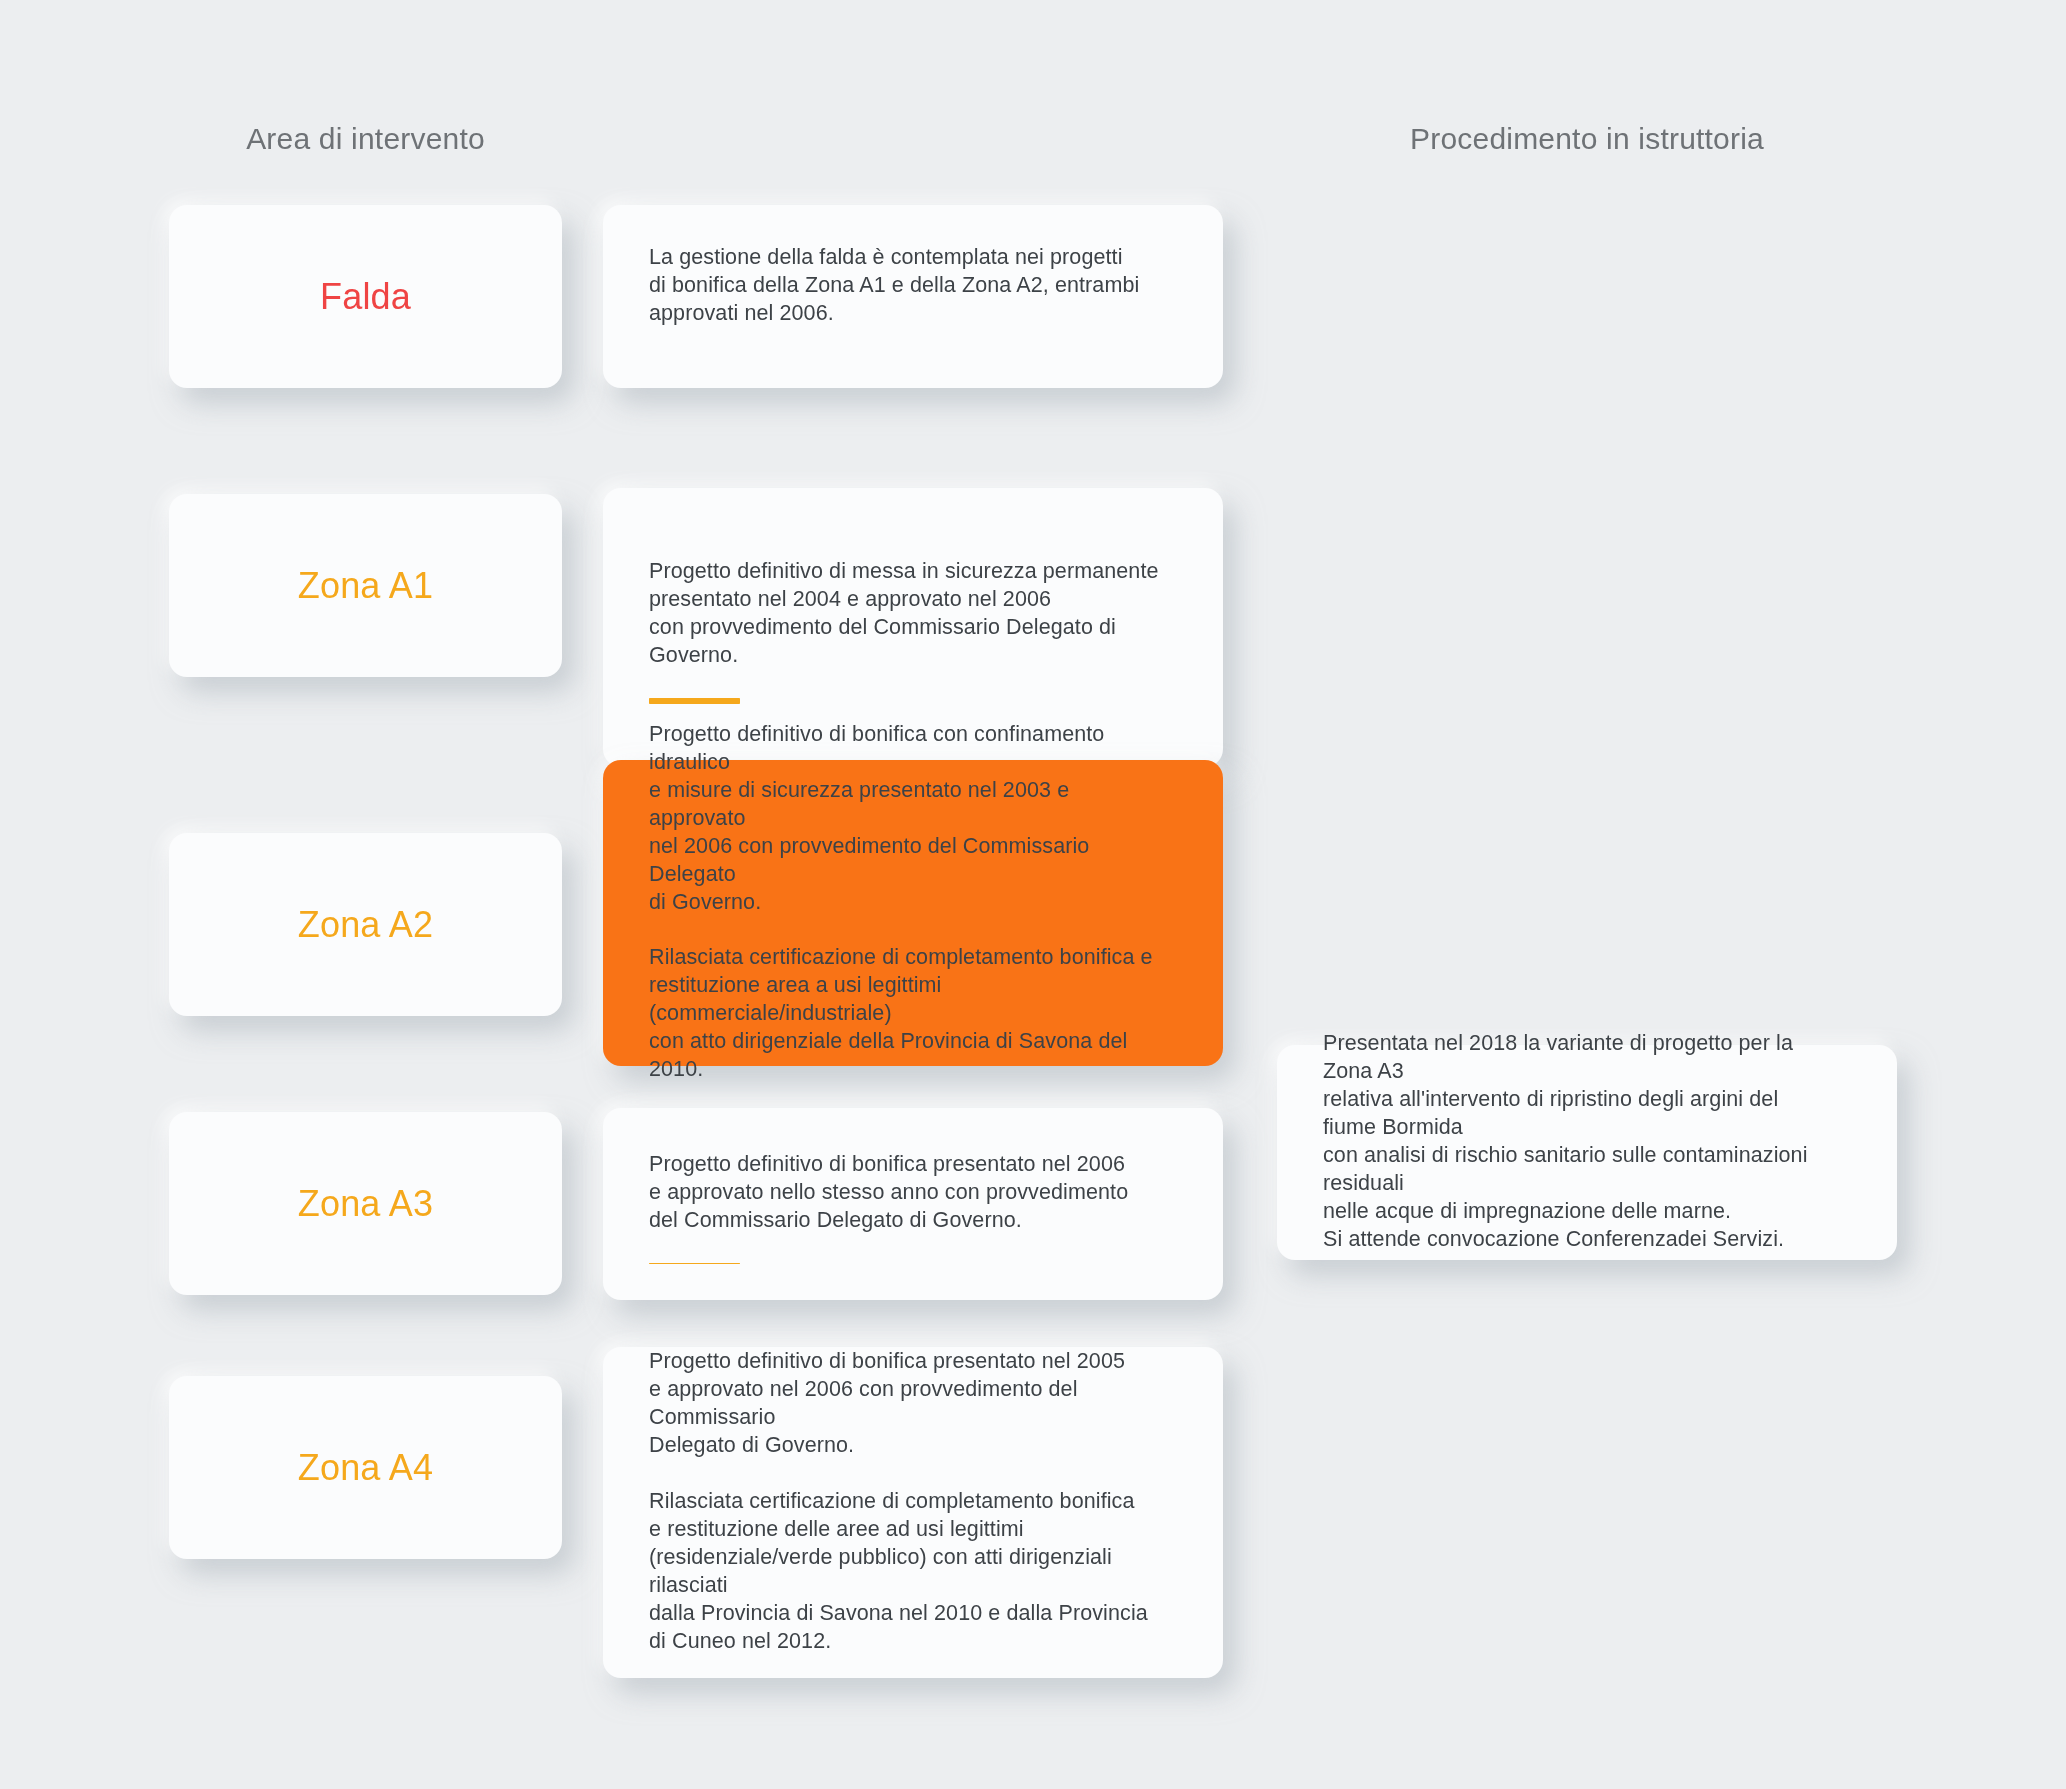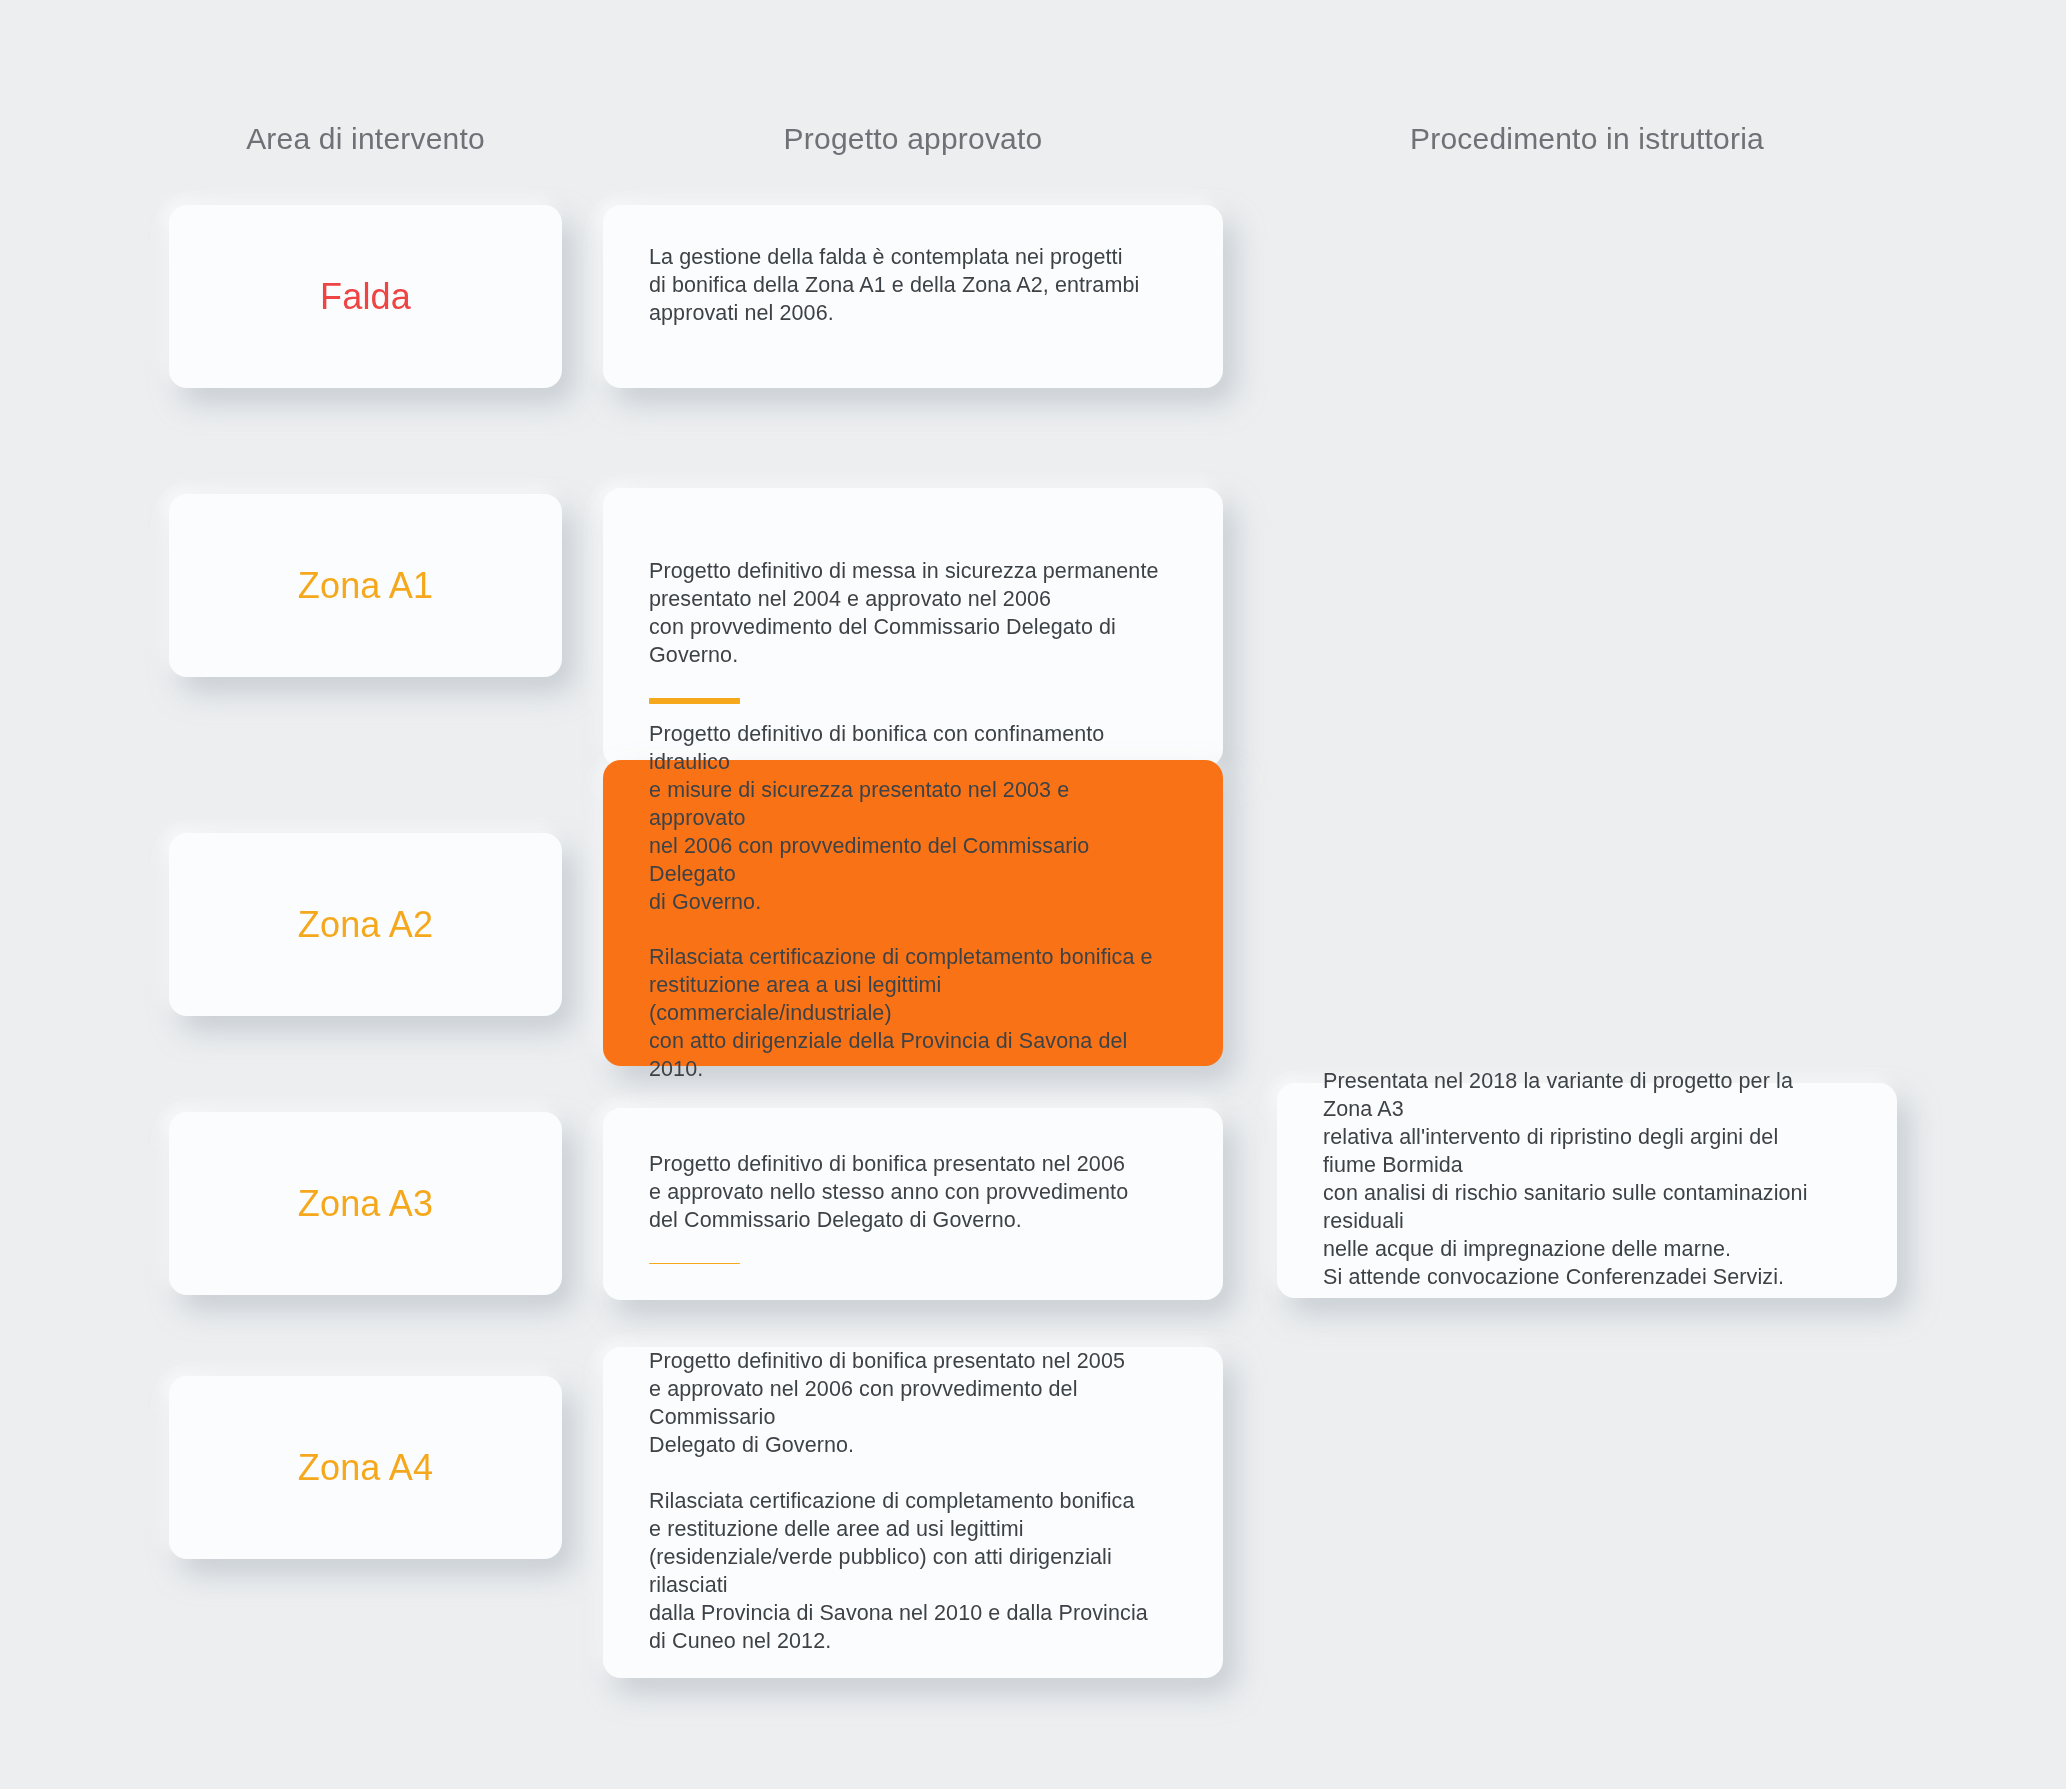--- a/index.html
+++ b/index.html
@@ -93,33 +93,32 @@
   .area-2 { top: 494px;  height: 183px; }
   .text-2 { top: 440px;  height: 279px; margin-top: 48px; }
 
   
   .area-3 { top: 833px; height: 183px; }
   .text-3 { top: 760px;  height: 306px; }
 
   
   .area-4 { top: 1112px; height: 183px; }
   .text-4 { top: 1108px; height: 192px; }
-  .text-4b { top: 1083px; height: 215px; }
+  .text-4b { top: 1045px; height: 215px; }
 
   
   .area-5 { top: 1376px; height: 183px; }
   .text-5 { top: 1347px; height: 331px; }
 </style>
 </head>
 <body style="background: rgb(236, 238, 240);">
 
 <div class="board">
 
   <div class="col-header c1" style="color: rgb(110, 114, 118);">Area di intervento</div>
-  <div class="col-header c2" style="color: rgb(110, 114, 118);">Progetto approvato</div>
   <div class="col-header c3" style="color: rgb(110, 114, 118);">Procedimento in istruttoria</div>
 
   <div class="card area area-1" style="background: rgb(251, 252, 253);">
     <span class="area-label" style="color: #ef4444;">Falda</span>
   </div>
   <div class="card text c2 text-1" style="background: rgb(251, 252, 253);">
     <div class="para" style="color: rgb(61, 66, 71);">La gestione della falda è contemplata nei progetti
 di bonifica della Zona A1 e della Zona A2, entrambi
 approvati nel 2006.</div>
     <div class="accent" style="background: rgb(40, 205, 224);"></div>

